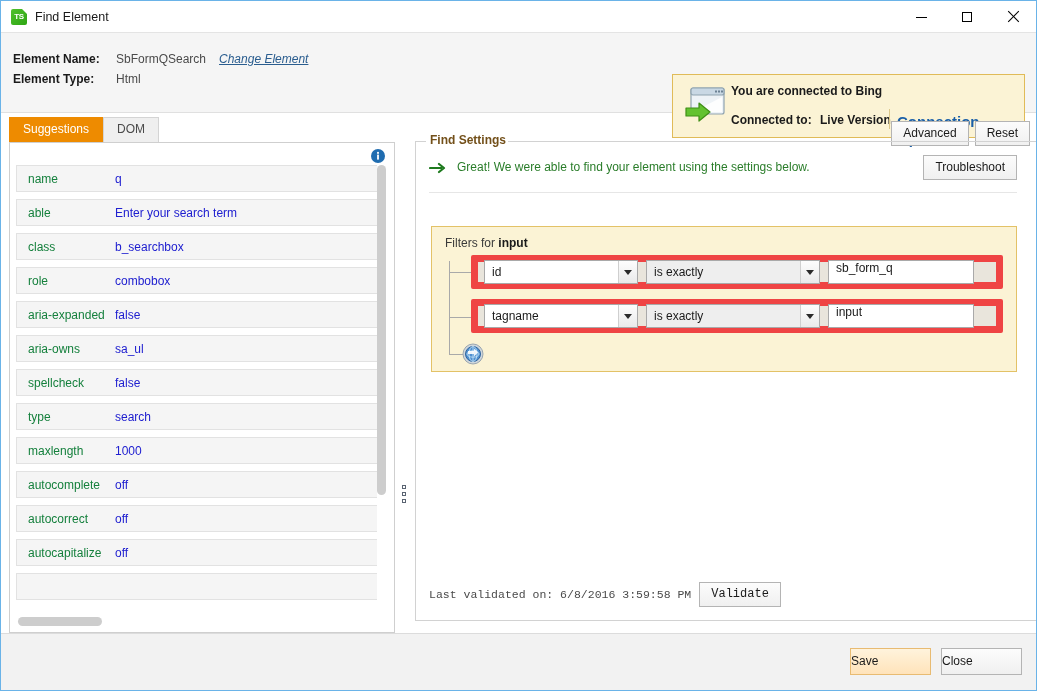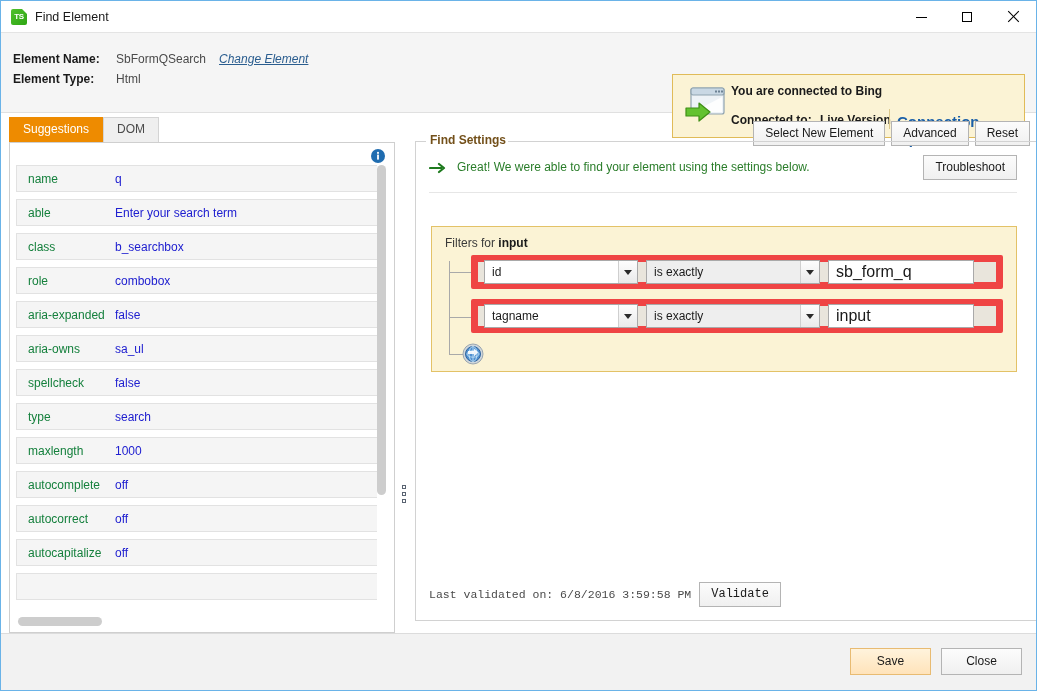--- a/index.html
+++ b/index.html
@@ -281,22 +281,22 @@
     border-right: 4px solid transparent;
     border-top: 5px solid #2b2b2b;
   }
   .combo.gray {
     background: #eeeeee;
   }
   .combo.wide { width: 174px; }
   .textbox {
     width: 146px; height: 24px;
     background: #ffffff; border: 1px solid #a9a9a9;
-    font-size: 16px; color: #1a1a1a;
-    padding-left: 7px; display: flex; align-items: center;
+    font-size: 12px; color: #1a1a1a;
+    padding-left: 7px; display: flex; 
   }
   .gap { width: 8px; }
   .globe-btn {
     position: absolute; left: 30px; top: 116px;
     width: 22px; height: 22px; cursor: pointer;
   }
 
   .validate-bar {
     position: absolute; left: 13px; bottom: 13px;
     display: flex; align-items: center; gap: 8px; font-family: Liberation Mono, monospace;
@@ -307,21 +307,21 @@
   .footer {
     position: absolute; left: 0; bottom: 0;
     width: 1035px; height: 57px;
     background: #f2f2f2;
     border-top: 1px solid #dcdcdc;
   }
   .footer-btns {
     position: absolute; right: 14px; top: 14px;
     display: flex; gap: 10px;
   }
-  .footer-btns .btn { width: 81px; justify-content: center; text-align: center; padding: 6px 0; }
+  .footer-btns .btn { width: 81px; justify-content: center; text-align: left; padding: 6px 0; }
 </style>
 </head>
 <body>
 
 <div class="window">
 
   <div class="titlebar">
     <div class="app-icon">TS</div>
     <div class="title-text">Find Element</div>
     <div class="win-btns">
@@ -450,21 +450,20 @@
     <div class="splitter">
       <div class="grip">
           <i></i>
           <i></i>
           <i></i>
         </div>
     </div>
 
     <div class="right-panel">
       <div class="top-btns">
-        <div class="btn">Select New Element</div>
         <div class="btn">Advanced</div>
         <div class="btn">Reset</div>
       </div>
 
       <div class="groupbox">
         <div class="gb-title">Find Settings</div>
 
         <div class="status-row">
           <div class="green-arrow">
             <svg width="18" height="14" viewBox="0 0 18 14">

